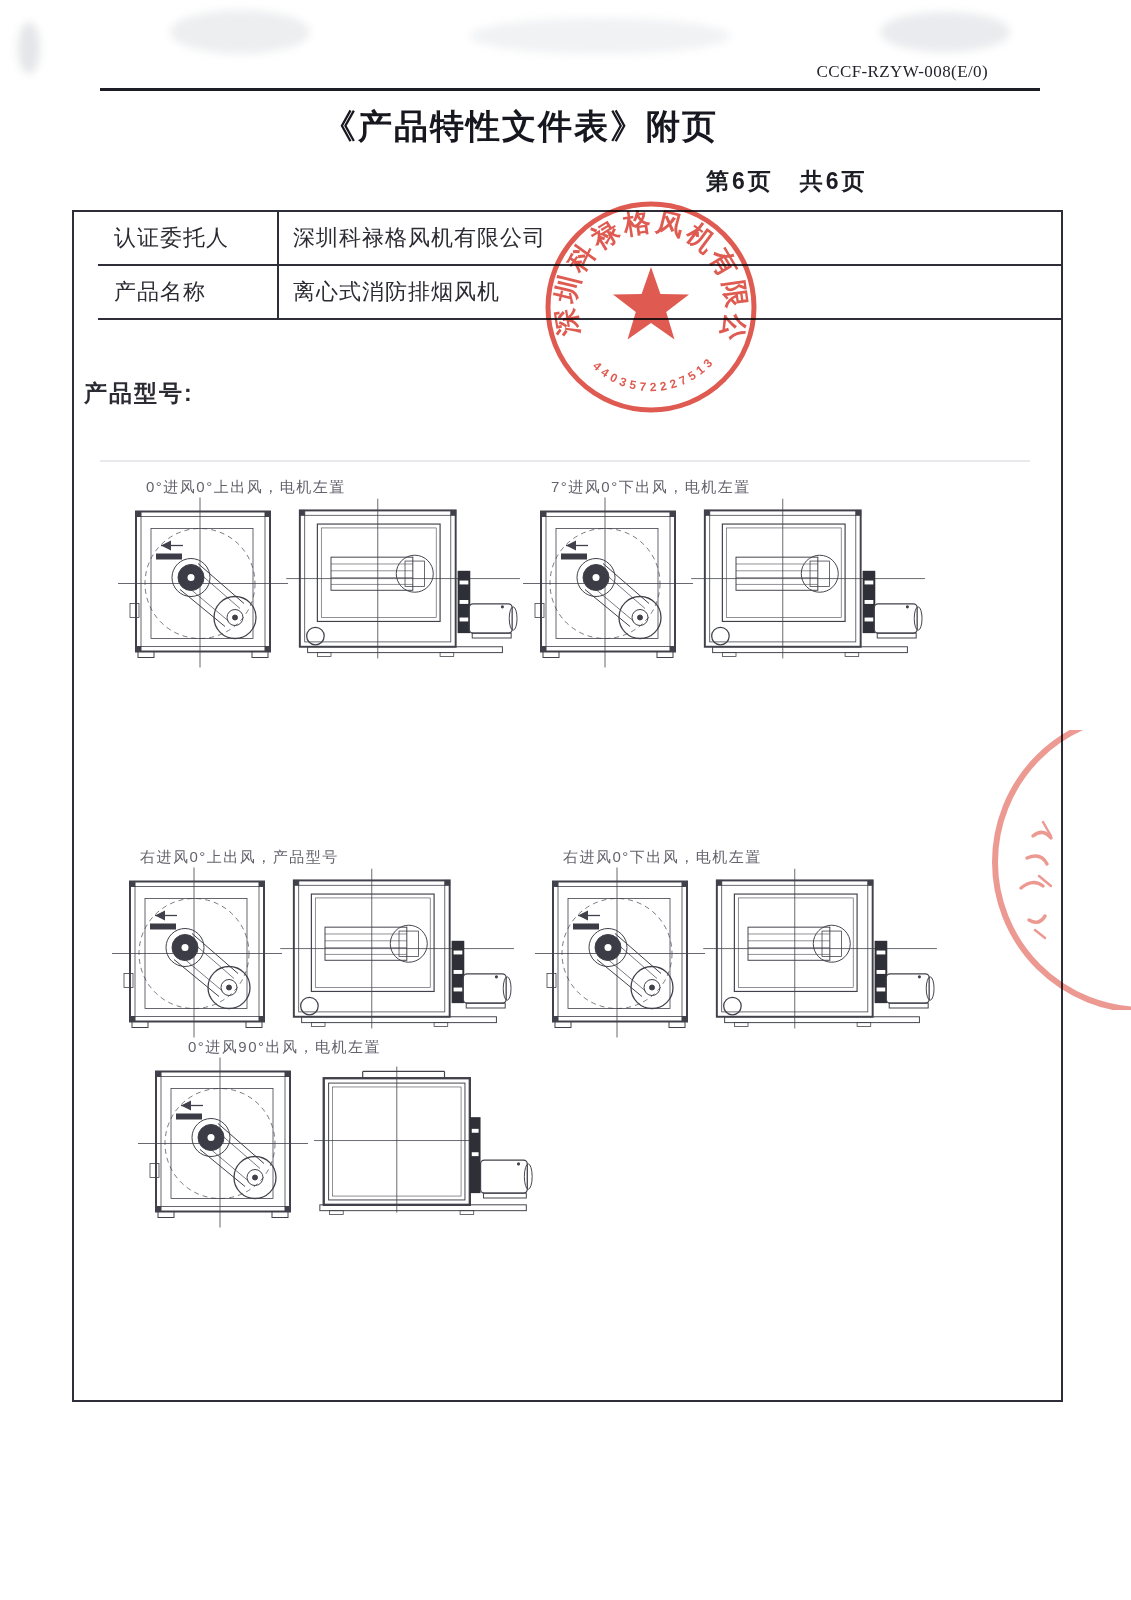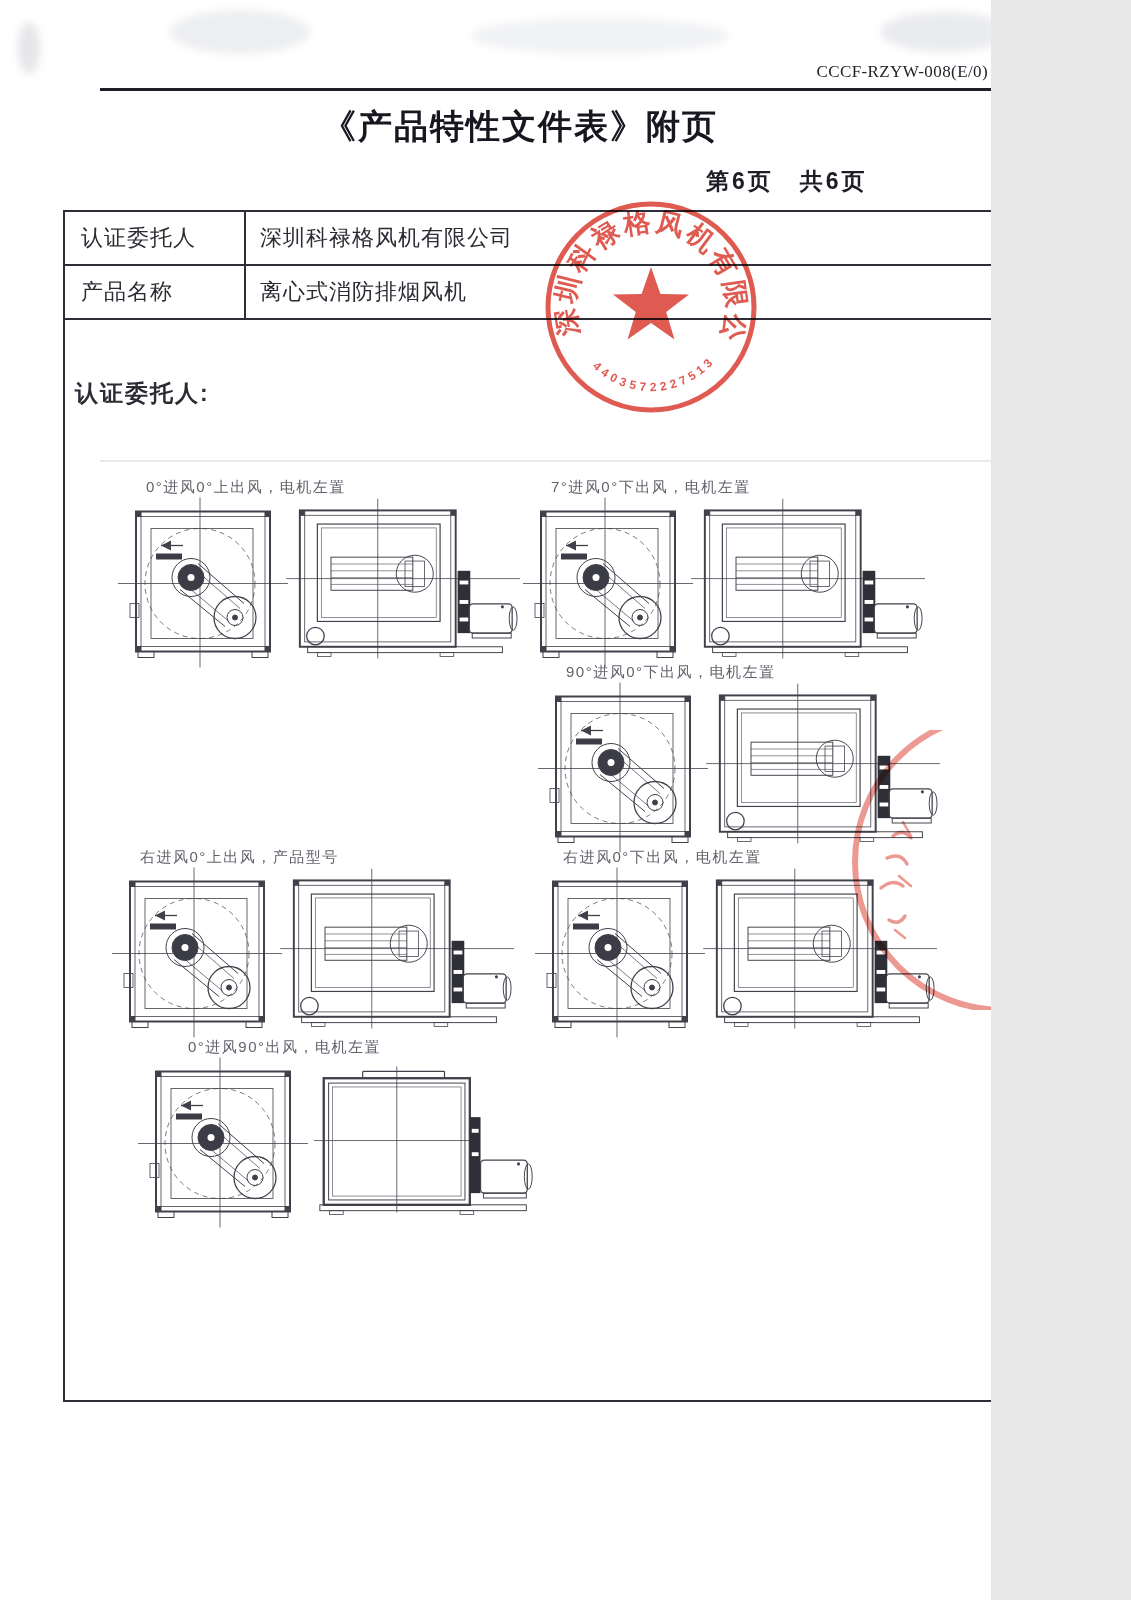--- a/index.html
+++ b/index.html
@@ -1,29 +1,29 @@
 <!DOCTYPE html>
 <html lang="zh"><head>
 <meta charset="utf-8">
 <style>
   html,body{margin:0;padding:0;background:#e8e8e8;}
-  #page{position:relative;width:991px;height:1600px;background:#ffffff;overflow:hidden;
+  #page{position:relative;width:1131px;height:1600px;background:#ffffff;overflow:hidden;
         font-family:"Liberation Sans",sans-serif;color:#2b2b33;}
   
   .noise{position:absolute;border-radius:50%;filter:blur(4px);pointer-events:none;}
   
   #doc-code{position:absolute;top:62px;left:0;width:988px;text-align:right;
             font-family:"Liberation Serif",serif;font-size:17px;color:#23232b;letter-spacing:.4px;}
   #header-rule{position:absolute;left:100px;top:88px;width:940px;height:3px;background:#1d1d25;}
   #page-title{position:absolute;top:104px;left:0;width:1040px;text-align:center;
               font-size:34px;font-weight:bold;letter-spacing:2px;color:#17171f;}
   #page-info{position:absolute;top:166px;left:706px;font-size:23px;font-weight:bold;color:#1d1d25;letter-spacing:3px;}
   
-  #info-table{position:absolute;left:63px;top:210px;width:963px;height:1188px;
-              border:2px solid #2e2e38;background:transparent;}
+  #info-table{position:absolute;left:72px;top:210px;width:963px;height:1188px;
+              border:2px solid #2e2e38;background:transparent;padding-left:24px;}
   .t-row{display:flex;align-items:center;height:52px;border-bottom:2px solid #2e2e38;}
   .t-label{width:163px;align-self:stretch;display:flex;align-items:center;
            border-right:2px solid #2e2e38;padding-left:16px;font-size:22px;letter-spacing:1px;}
   .t-value{padding-left:14px;font-size:22px;letter-spacing:1px;}
   #attach-label{position:absolute;left:10px;top:166px;font-size:23px;font-weight:bold;letter-spacing:2px;}
   #section-heading{position:absolute;left:130px;top:428px;font-size:24px;font-weight:bold;letter-spacing:2px;color:#22222a;}
   #faint-line{position:absolute;left:100px;top:460px;width:930px;height:2px;background:rgba(195,198,205,.38);}
   
   .fan-group{position:absolute;width:392px;height:186px;}
   .fan-caption{position:absolute;left:18px;top:0;font-size:15px;color:#63636d;letter-spacing:1.5px;white-space:nowrap;}
@@ -156,21 +156,21 @@
 
   <div id="info-table">
     <div class="t-row">
       <div class="t-label">认证委托人</div>
       <div class="t-value">深圳科禄格风机有限公司</div>
     </div>
     <div class="t-row">
       <div class="t-label">产品名称</div>
       <div class="t-value">离心式消防排烟风机</div>
     </div>
-    <div id="attach-label">认证委托人:</div>
+    <div id="attach-label">产品型号:</div>
   </div>
 
   <div id="faint-line"></div>
 
   <div class="fan-group" style="left:128px;top:478px">
     <div class="fan-caption">0°进风0°上出风，电机左置</div>
     <svg class="fan-svg side" viewBox="0 0 150 155">
         <use href="#sym-fan-side"></use>
       </svg>
     <svg class="fan-svg front" viewBox="0 0 230 155">
@@ -182,29 +182,20 @@
     <div class="fan-caption">7°进风0°下出风，电机左置</div>
     <svg class="fan-svg side" viewBox="0 0 150 155">
         <use href="#sym-fan-side"></use>
       </svg>
     <svg class="fan-svg front" viewBox="0 0 230 155">
         <use href="#sym-fan-front"></use>
       </svg>
   </div>
 
 
-  <div class="fan-group" style="left:548px;top:663px">
-    <div class="fan-caption">90°进风0°下出风，电机左置</div>
-    <svg class="fan-svg side" viewBox="0 0 150 155">
-        <use href="#sym-fan-side"></use>
-      </svg>
-    <svg class="fan-svg front" viewBox="0 0 230 155">
-        <use href="#sym-fan-front"></use>
-      </svg>
-  </div>
 
   <div class="fan-group" style="left:122px;top:848px">
     <div class="fan-caption">右进风0°上出风，产品型号</div>
     <svg class="fan-svg side" viewBox="0 0 150 155">
         <use href="#sym-fan-side"></use>
       </svg>
     <svg class="fan-svg front" viewBox="0 0 230 155">
         <use href="#sym-fan-front"></use>
       </svg>
   </div>

